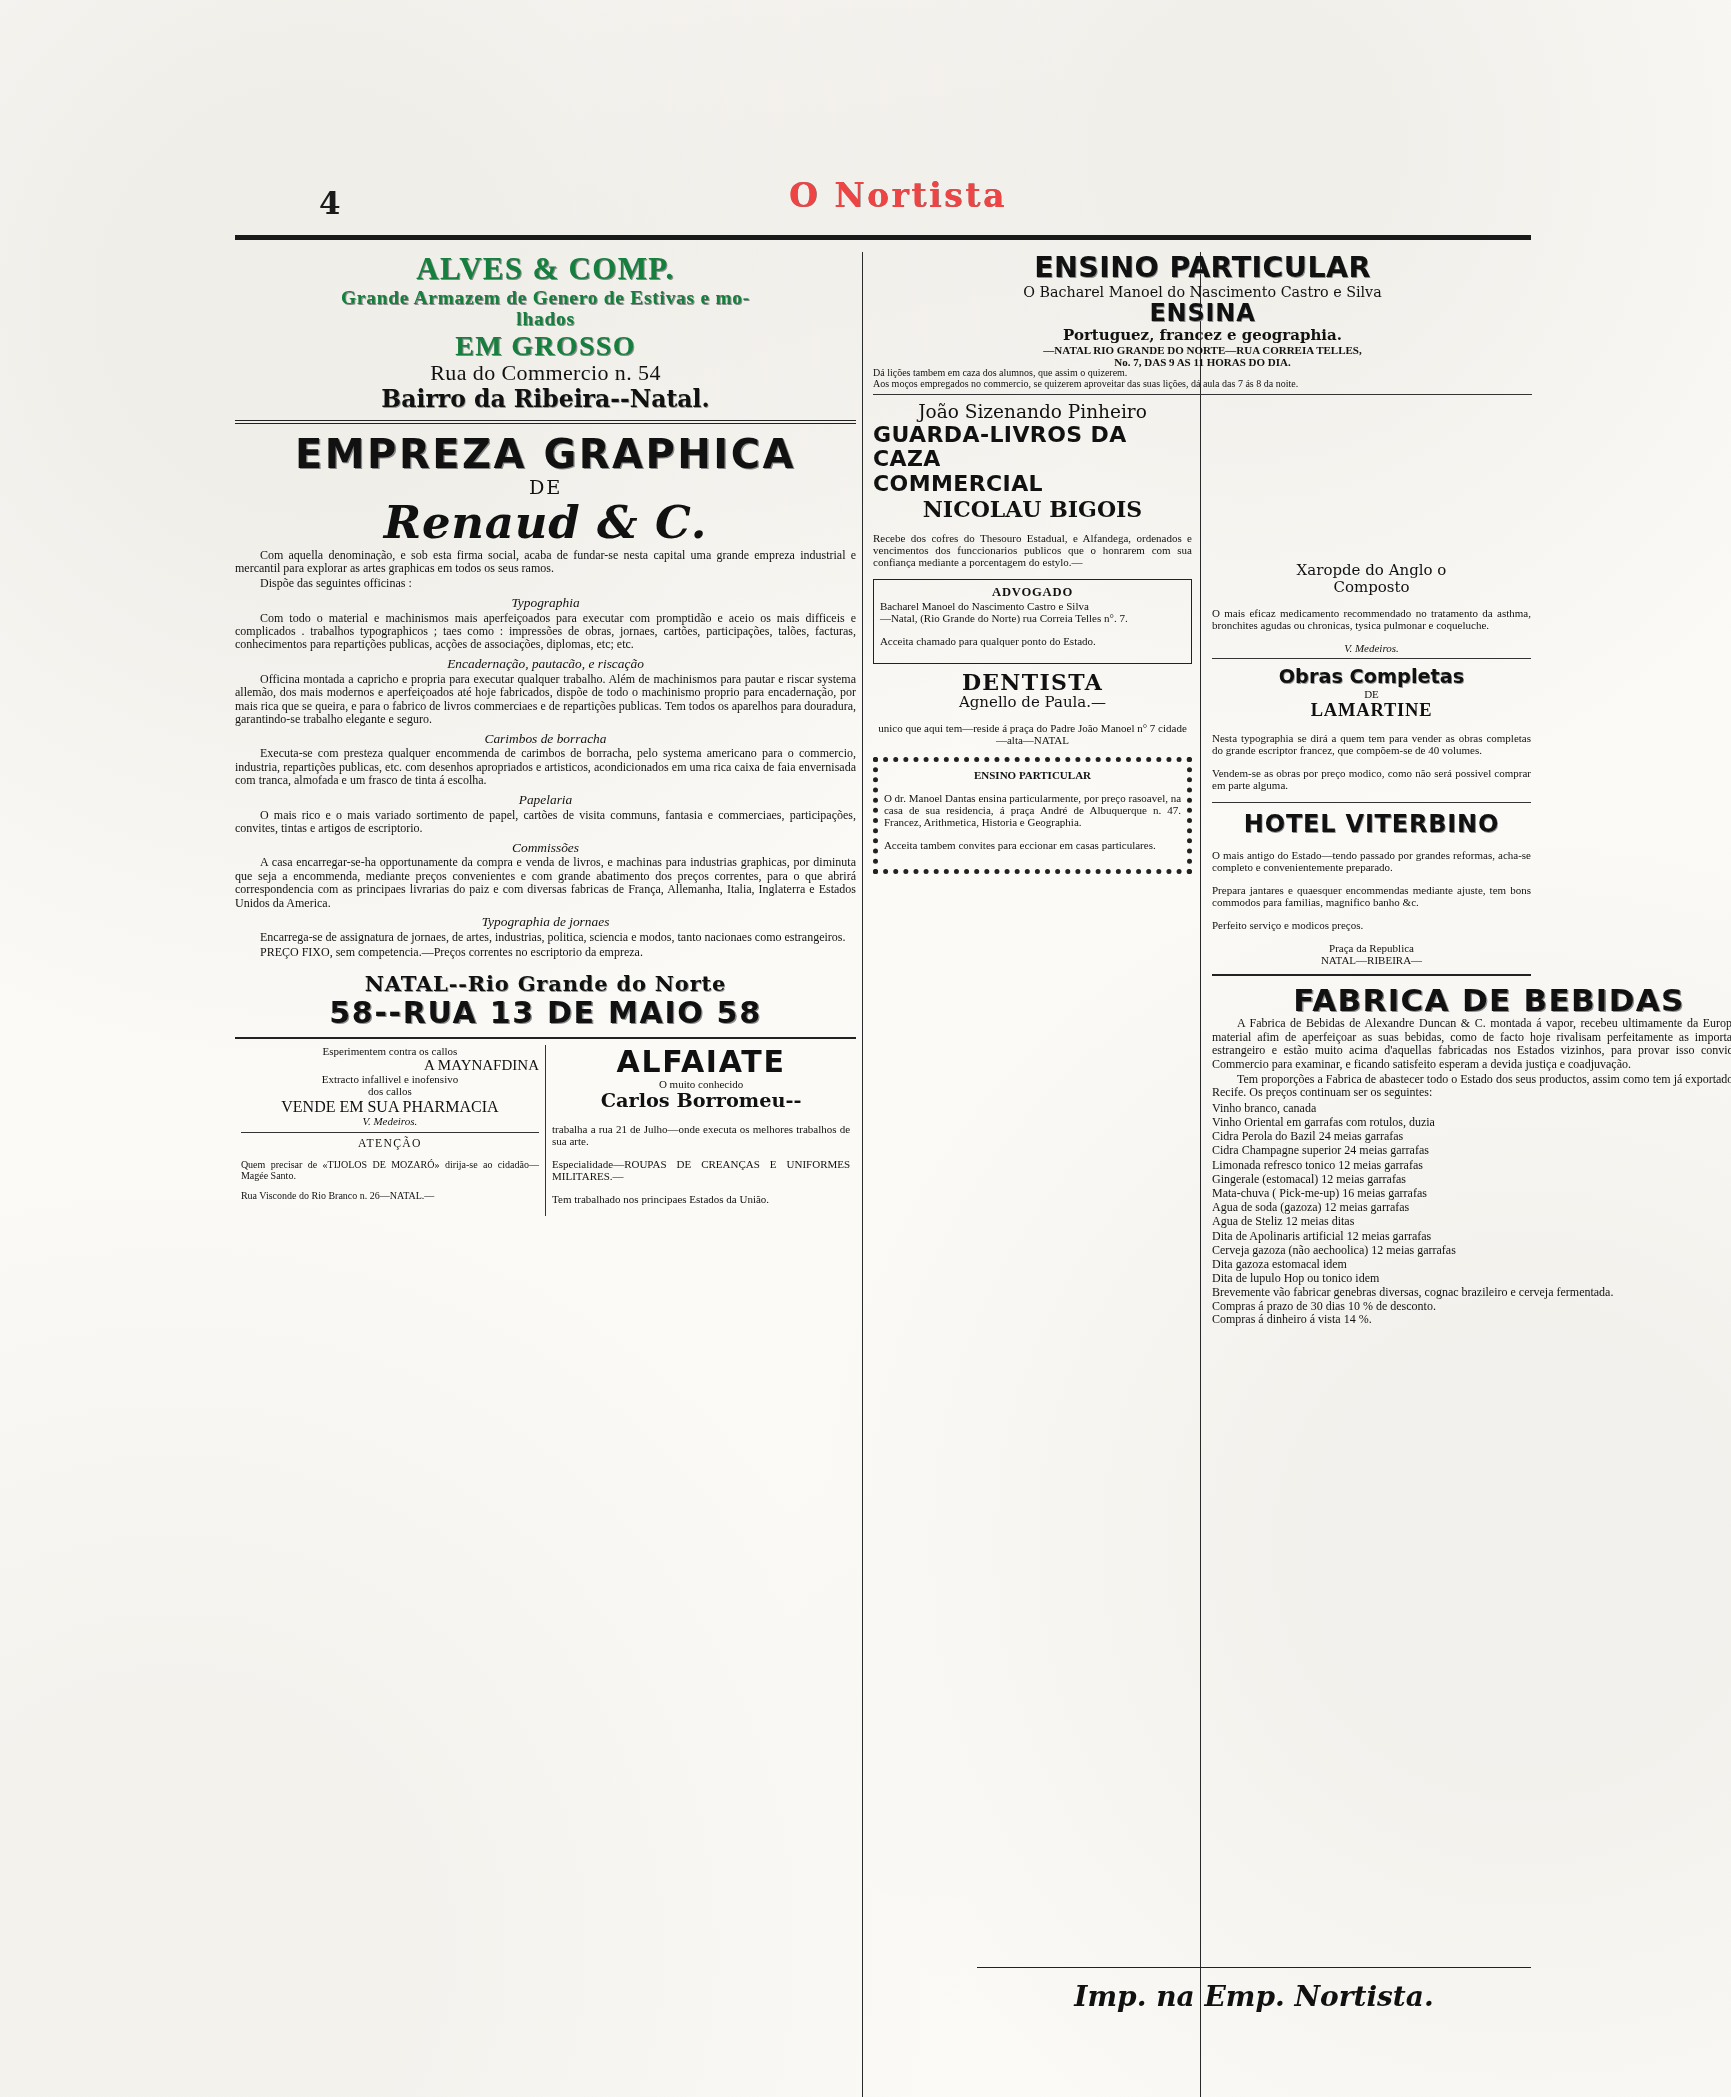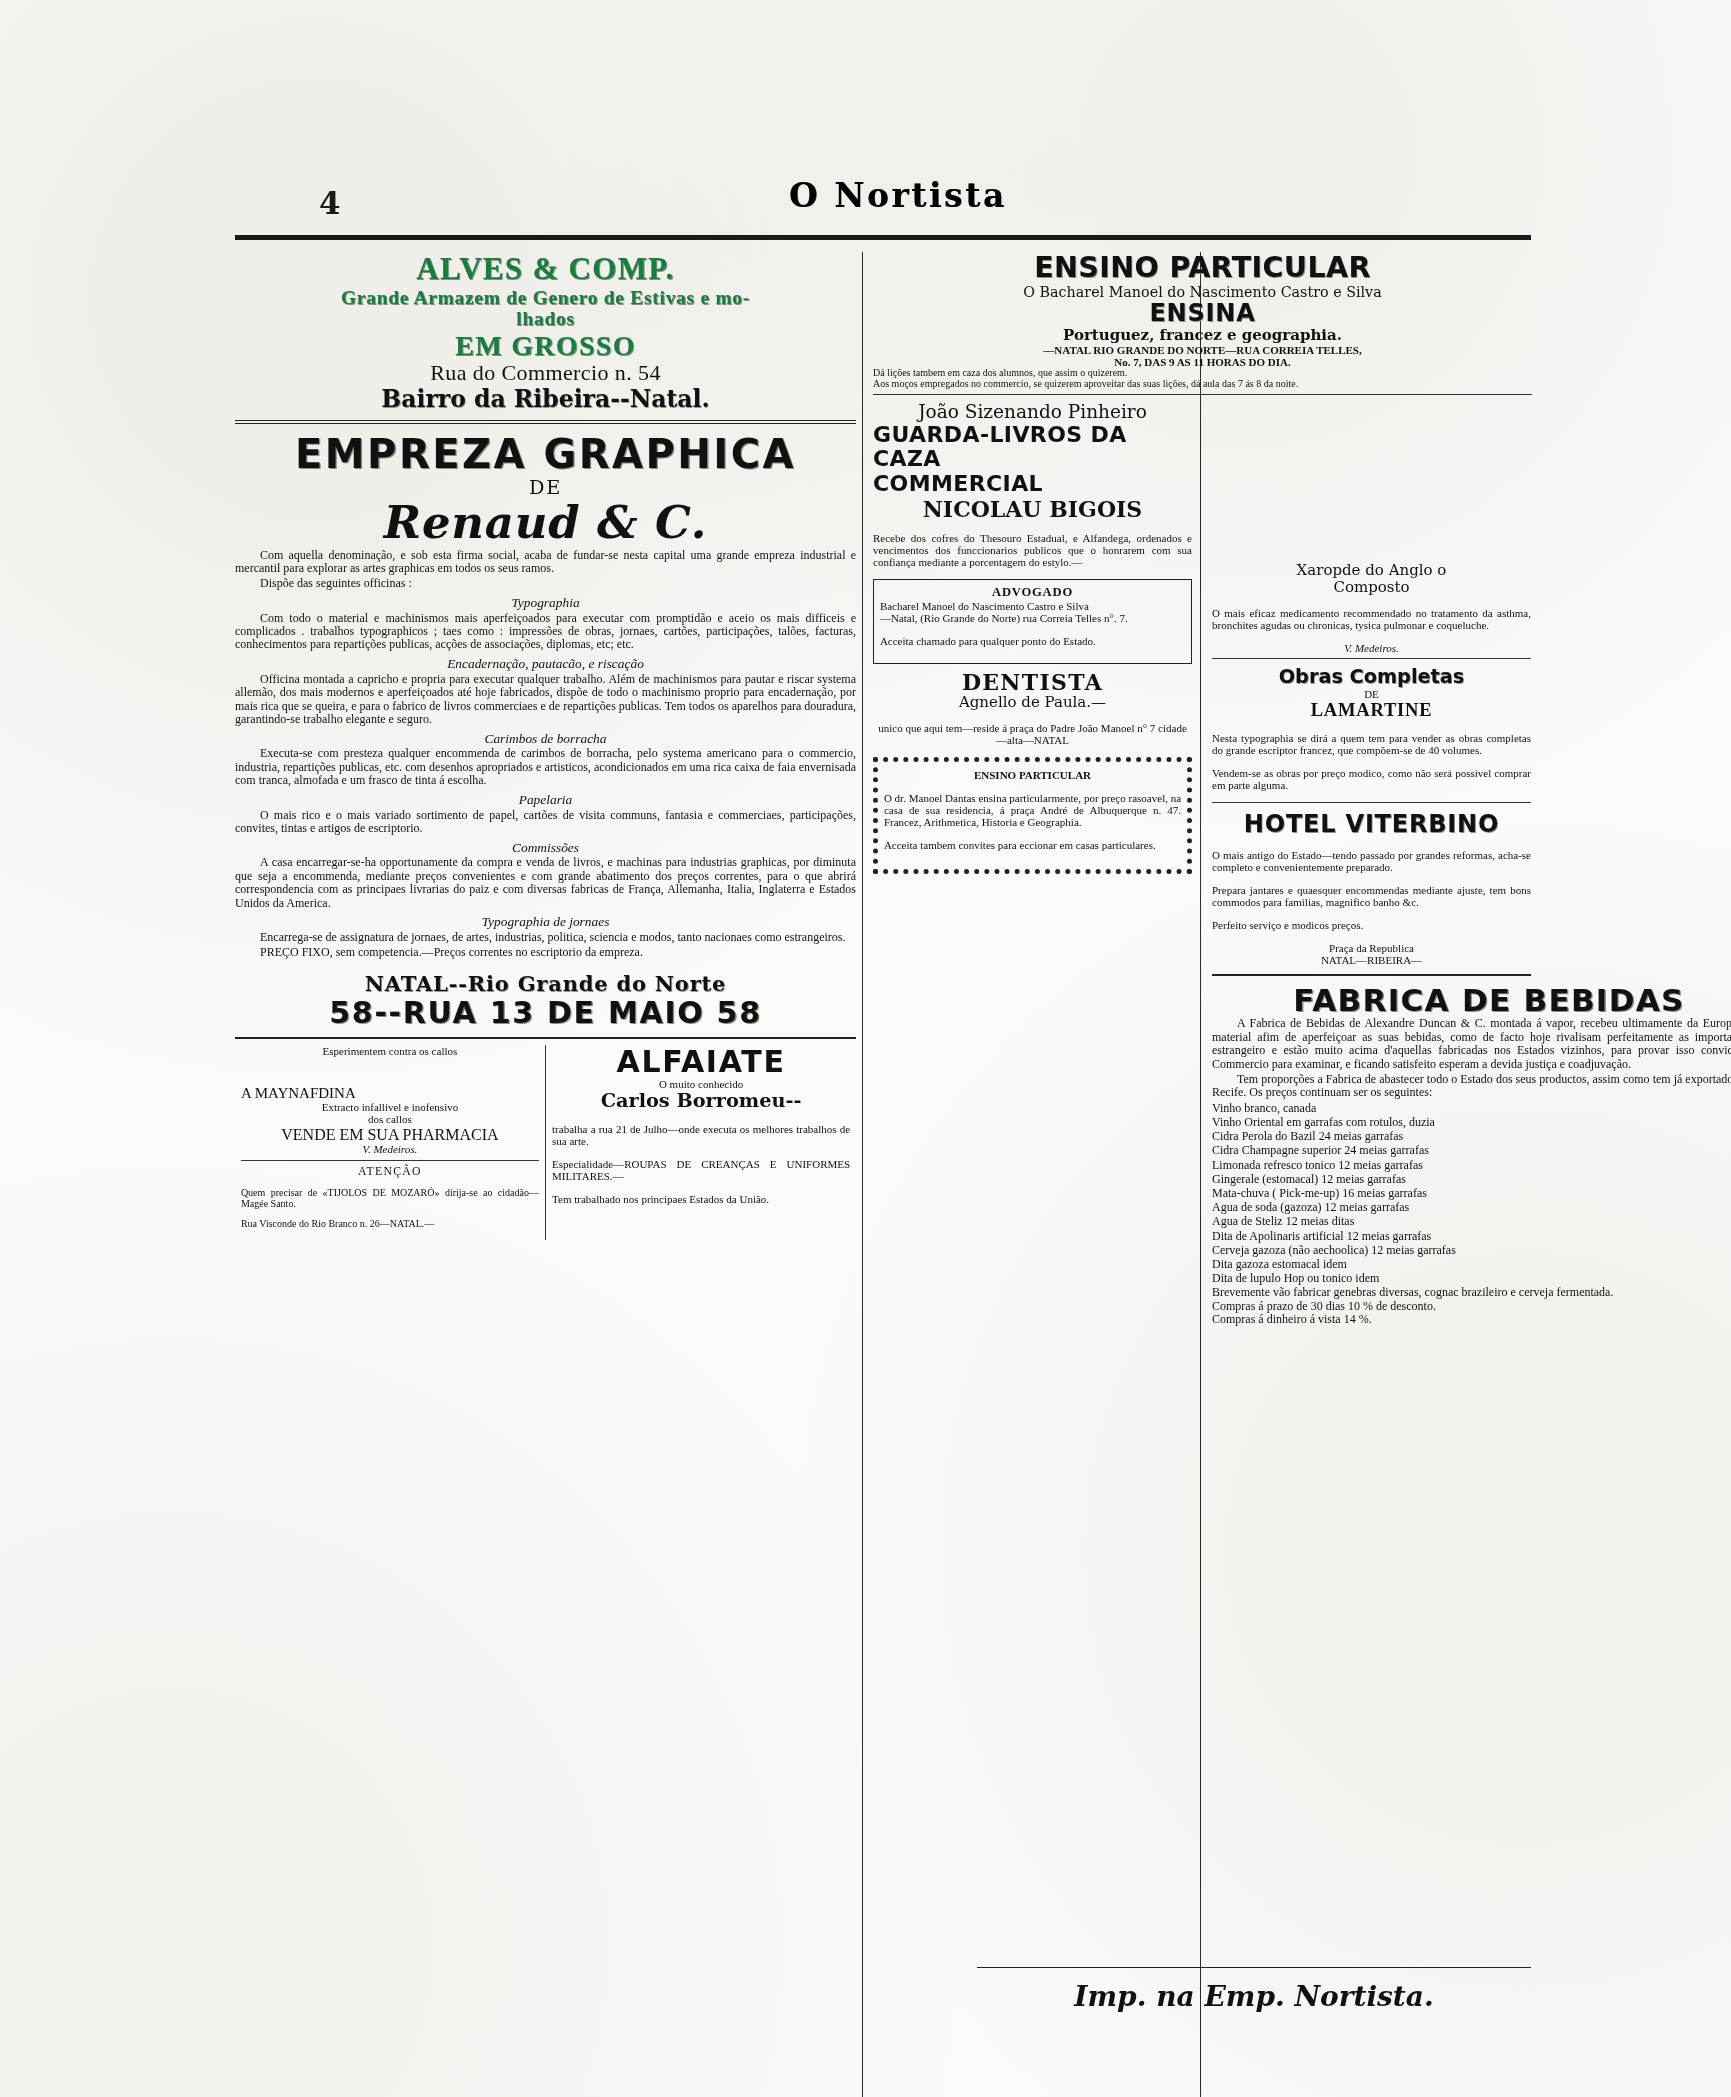--- a/index.html
+++ b/index.html
@@ -36,21 +36,21 @@
     font-weight:bold;
     color:#1a1a1a;
   }
   .paper-title{
     position:absolute;
     left:789px; top:176px;
     font-family:"DejaVu Serif", serif;
     font-size:33px;
     font-weight:bold;
     letter-spacing:2.5px;
-    color:#000000;
+    color:#ef4444;
     text-shadow:0.4px 0.4px 0 #777;
   }
   .rule-top{
     position:absolute;
     left:235px; top:235px;
     width:1296px; height:5px;
     background:#1a1a1a;
     box-shadow:0 4.2px 0 -2.5px #1a1a1a;
   }
   .cols{
@@ -197,21 +197,21 @@
   .price-table td{ padding:0.4px 0; vertical-align:bottom; }
   .price-table td.p{ text-align:right; white-space:nowrap; padding-left:5.9px;}
   .h-alfaiate{
     font-size:30px; text-align:center; font-weight:bold;
     font-family:"DejaVu Sans",sans-serif; letter-spacing:1.7px;
   }
   .h-carlos{
     font-size:19.3px; text-align:center; font-weight:bold;
     font-family:"DejaVu Serif",serif;
   }
-  .h-maynaf{ font-size:15px; text-align:left;margin-top:28px; }
+  .h-maynaf{ font-size:15px; text-align:right; }
   .h-vende{ font-size:16px; text-align:center; }
   .h-atencao{ font-size:11.7px; text-align:center; letter-spacing:1.3px;}
   .imp{
     position:absolute;
     left:977px; top:1980px; width:554px;
     font-family:"DejaVu Serif", serif;
     font-style:italic; font-weight:bold;
     font-size:28px; text-align:center;
   }
   .imp-rule{

